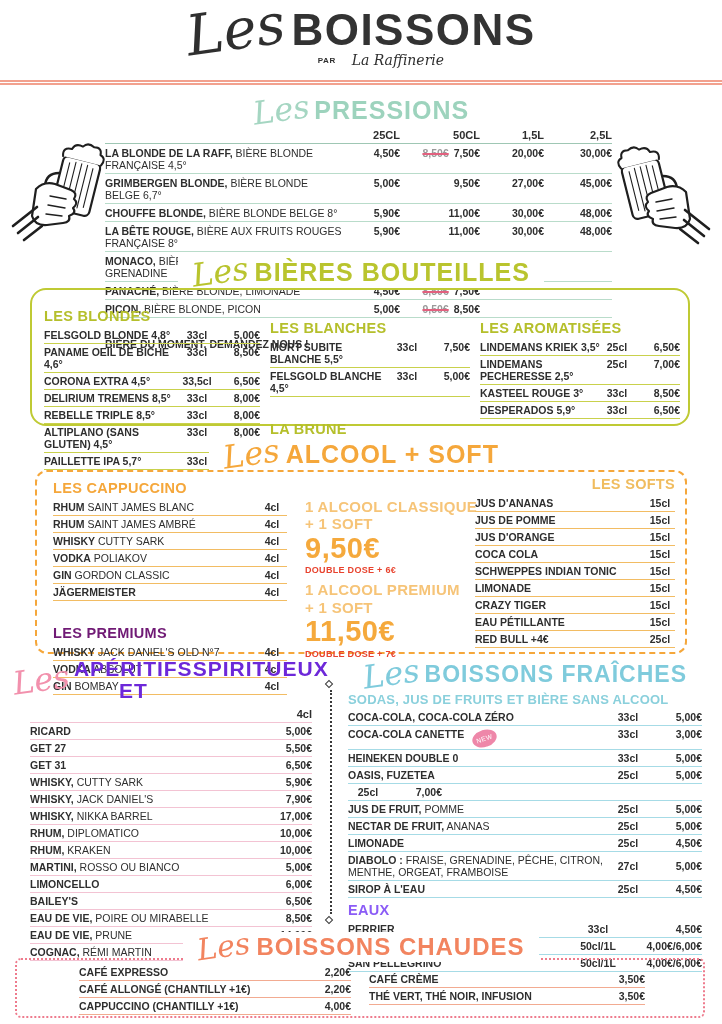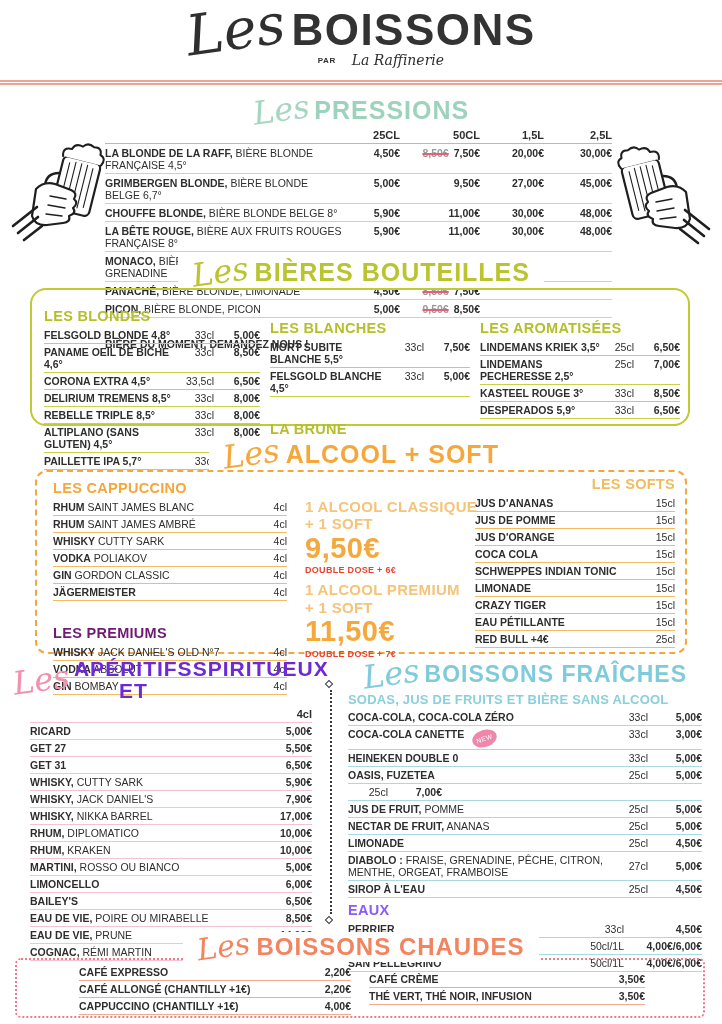--- a/index.html
+++ b/index.html
@@ -26,21 +26,21 @@
   .st-caps{font-size:25px;font-weight:700;letter-spacing:1px}
   .overlay-title{position:absolute;left:0;width:100%;text-align:center;z-index:3}
   .ot-inner{display:inline-flex;align-items:center;gap:6px;background:#fff;padding:0 14px}
 
   
   .r{display:flex;align-items:baseline;padding:2px 0;border-bottom:1px solid #ccc;font-size:10.5px}
   .r.center{align-items:center}
   .n{flex:1}
   .n b{font-weight:700}
   .n span{font-weight:400}
-  .s{width:38px;text-align:right;font-weight:400;white-space:nowrap}
+  .s{width:38px;text-align:center;font-weight:700;white-space:nowrap}
   .p{width:50px;text-align:right;font-weight:700;white-space:nowrap}
   .col-head{font-size:14.5px;font-weight:700;letter-spacing:.3px;margin-bottom:3px}
 
   
   .pressions-title{position:absolute;top:94px;left:0;width:100%}
   .tc-mint{color:#9dd3bd}.sc-mint{color:#a5d6c2}
   .ptable{position:absolute;left:105px;top:126px;width:507px}
   .prow{display:flex;align-items:baseline;padding:2.5px 0;border-bottom:1px solid #b9dcca;font-size:10.5px}
   .prow .n b{font-weight:700}.prow .n span{font-weight:400}
   .pc{text-align:right;font-weight:700;white-space:nowrap}

